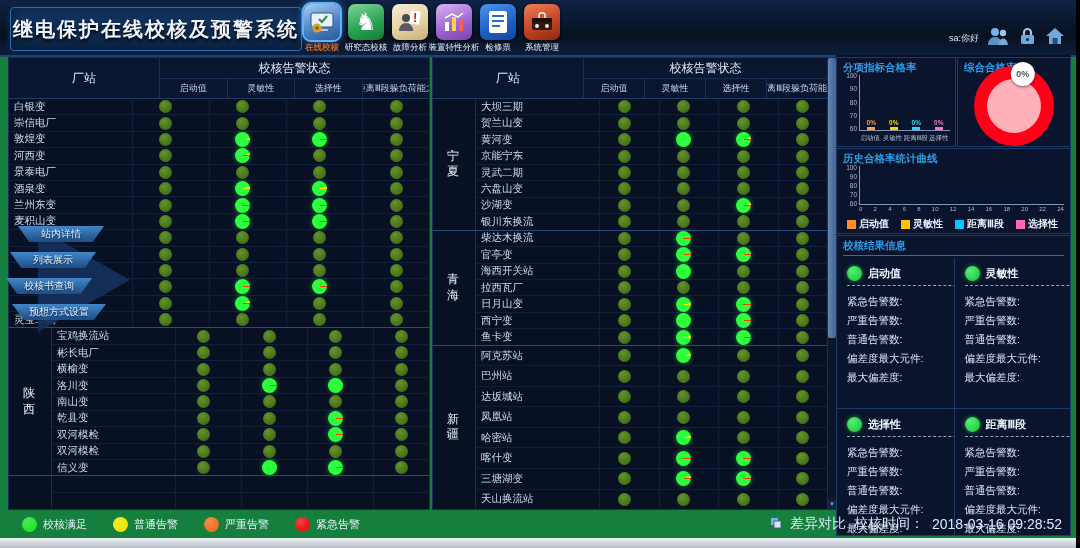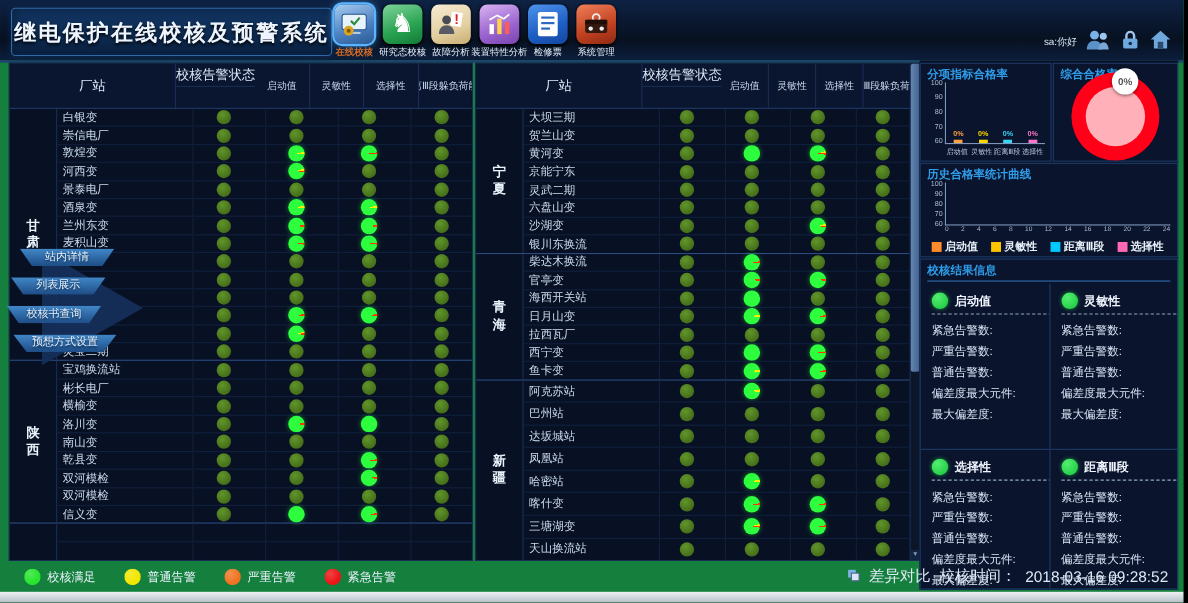--- a/index.html
+++ b/index.html
@@ -30,32 +30,32 @@
   .user-area{position:absolute;right:10px;top:26px;display:flex;align-items:center;gap:7px;}
   .user-greeting{font-size:9px;color:#d8e6f6;}
   
   .table{position:absolute;top:57px;bottom:38px;background:#081124;border:1px solid #182e52;
          display:flex;flex-direction:column;}
   #table-left{left:8px;width:420px;}
   #table-mid{left:432px;width:394px;}
   .t-head{height:40px;display:flex;flex:none;border-bottom:1px solid #203a64;background:#0a1530;}
   .th-station{width:150px;border-right:1px solid #182e52;display:flex;align-items:center;justify-content:center;
        color:#dde9f8;font-size:12px;}
-  .th-right{flex:1;display:flex;flex-direction:row;}
+  .th-right{flex:1;display:flex;flex-direction:column;}
   .th-group{height:20px;line-height:20px;text-align:center;color:#dde9f8;font-size:12px;border-bottom:1px solid #182e52;}
   .th-cols{flex:1;display:flex;}
   .th-col{flex:1;display:flex;align-items:center;justify-content:center;font-size:9px;color:#c8d8ec;
        border-left:1px solid #182e52;white-space:nowrap;overflow:hidden;}
   .th-col:first-child{border-left:none;}
   .t-body{flex:1;display:flex;flex-direction:column;}
   .region{display:flex;border-top:1px solid #2a4a7e;min-height:0;}
   .region:first-child{border-top:none;}
   .region-label{width:42px;border-right:1px solid #182e52;display:flex;align-items:center;justify-content:center;
        color:#eaf2fc;font-size:12px;}
-  .region-label span{width:14px;line-height:1.3;word-break:break-all;text-align:center;display:block;font-weight:bold;}
+  .region-label span{width:14px;line-height:1.3;word-break:break-all;display:block;}
   .region-rows{flex:1;display:flex;flex-direction:column;}
   .t-row{flex:1;display:flex;border-top:1px solid #10203c;min-height:0;gap:10px;}
   .region-rows .t-row:first-child{border-top:none;}
   .cell-name{width:108px;display:flex;align-items:center;padding-left:5px;font-size:10.5px;color:#cddcf0;
        white-space:nowrap;overflow:hidden;cursor:pointer;}
   .cell-dot{flex:1;border-left:1px solid #10203c;display:flex;align-items:center;justify-content:center;min-height:0;}
   .dot{width:13px;height:13px;border-radius:50%;flex:none;cursor:pointer;}
   .dot.dark{background:radial-gradient(circle at 38% 32%,#60952a,#466f1a 70%);}
   .dot.b,.dot.by,.dot.br,.dot.byr{width:15px;height:15px;box-shadow:0 0 5px rgba(45,255,63,.45);}
   .dot.b{background:#2dff3f;}
@@ -230,23 +230,20 @@
        <div class="th-cols">
             <div class="th-col">启动值</div>
             <div class="th-col">灵敏性</div>
             <div class="th-col">选择性</div>
             <div class="th-col">距离Ⅲ段躲负荷能力</div>
           </div>
      </div>
       </div>
       <div class="t-body">
         <div class="region" style="flex:14">
-       <div class="region-label">
-            <span>甘肃</span>
-          </div>
        <div class="region-rows">
             <div class="t-row">
          <div class="cell-name">白银变</div>
          <div class="cell-dot">
                 <span class="dot dark"></span>
               </div>
               <div class="cell-dot">
                 <span class="dot dark"></span>
               </div>
               <div class="cell-dot">
@@ -803,44 +800,44 @@
                 <span class="dot b"></span>
               </div>
               <div class="cell-dot">
                 <span class="dot dark"></span>
               </div>
               <div class="cell-dot">
                 <span class="dot dark"></span>
               </div>
        </div>
             <div class="t-row">
+         <div class="cell-name">拉西瓦厂</div>
+         <div class="cell-dot">
+                <span class="dot dark"></span>
+              </div>
+              <div class="cell-dot">
+                <span class="dot dark"></span>
+              </div>
+              <div class="cell-dot">
+                <span class="dot dark"></span>
+              </div>
+              <div class="cell-dot">
+                <span class="dot dark"></span>
+              </div>
+       </div>
+            <div class="t-row">
          <div class="cell-name">日月山变</div>
          <div class="cell-dot">
                 <span class="dot dark"></span>
               </div>
               <div class="cell-dot">
                 <span class="dot by"></span>
               </div>
               <div class="cell-dot">
                 <span class="dot br"></span>
-              </div>
-              <div class="cell-dot">
-                <span class="dot dark"></span>
-              </div>
-       </div>
-            <div class="t-row">
-         <div class="cell-name">拉西瓦厂</div>
-         <div class="cell-dot">
-                <span class="dot dark"></span>
-              </div>
-              <div class="cell-dot">
-                <span class="dot dark"></span>
-              </div>
-              <div class="cell-dot">
-                <span class="dot dark"></span>
               </div>
               <div class="cell-dot">
                 <span class="dot dark"></span>
               </div>
        </div>
             <div class="t-row">
          <div class="cell-name">西宁变</div>
          <div class="cell-dot">
                 <span class="dot dark"></span>
               </div>

